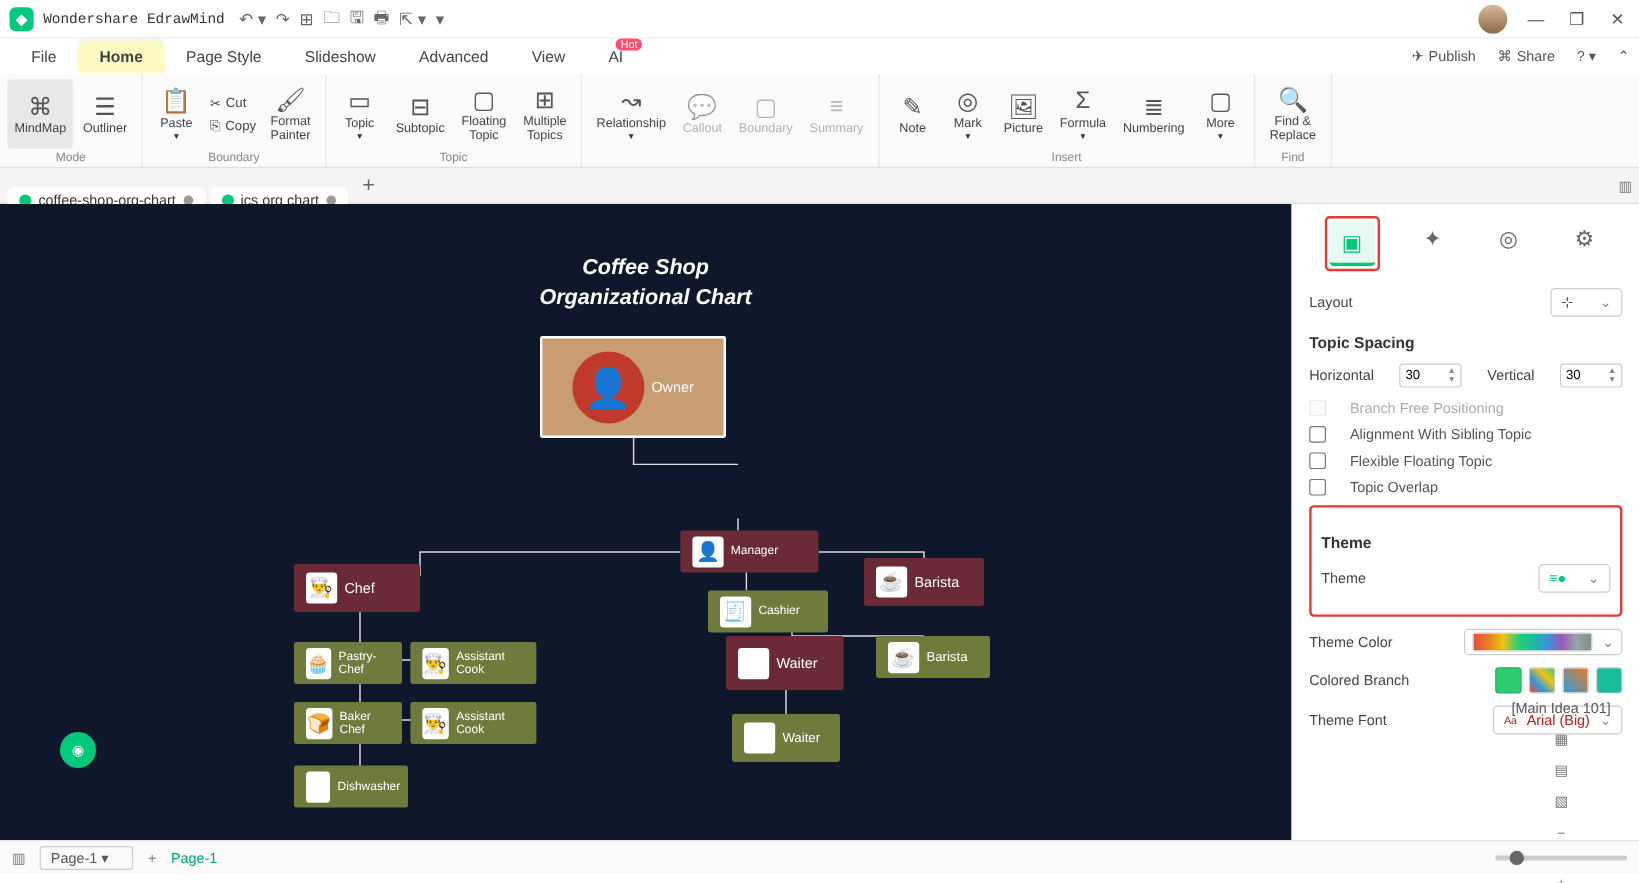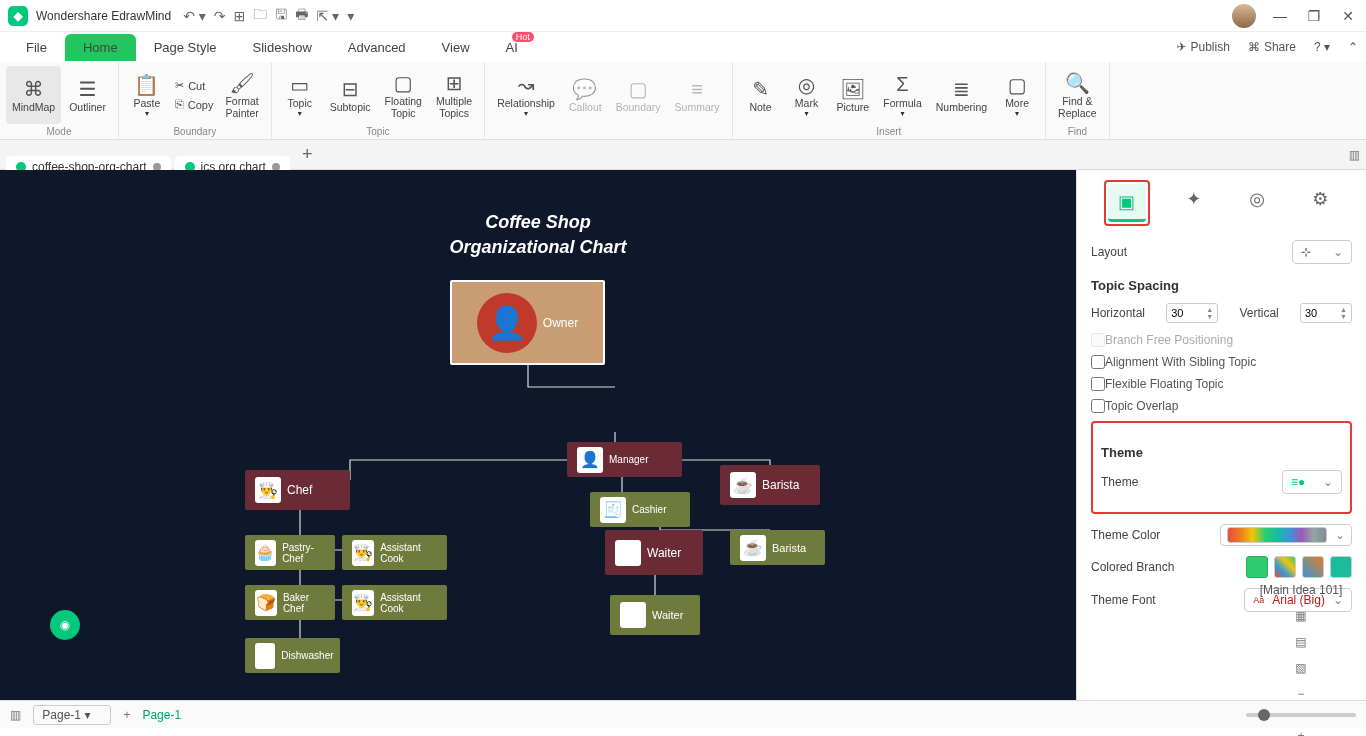--- a/index.html
+++ b/index.html
@@ -1,27 +1,27 @@
 <!DOCTYPE html>
 <html><head>
 <meta charset="utf-8">
 <style>
 * { margin:0; padding:0; box-sizing:border-box; font-family:-apple-system,BlinkMacSystemFont,"Segoe UI",sans-serif; }
 body { width:1366px; height:736px; background:#fff; overflow:hidden; font-size:12px; color:#333; }
 .titlebar { height:32px; display:flex; align-items:center; padding:0 8px; border-bottom:1px solid #eee; }
 .logo { width:20px; height:20px; background:#00c97b; border-radius:5px; display:flex; align-items:center; justify-content:center; color:#fff; font-weight:bold; margin-right:8px; }
-.titlebar-title { font-size:12px; color:#333; margin-right:12px; }
+.titlebar-title { font-size:12px; color:#333; margin-right:12px;font-family:Liberation Mono, monospace; }
 .qat { display:flex; gap:8px; align-items:center; color:#666; }
 .qat span { cursor:pointer; font-size:14px; }
 .titlebar-right { margin-left:auto; display:flex; gap:14px; align-items:center; }
 .avatar { width:24px; height:24px; border-radius:50%; background:linear-gradient(#d8b896,#8a6a4a); }
 .win-btn { font-size:14px; color:#555; cursor:pointer; width:20px; text-align:center;}
 .menubar { height:30px; display:flex; align-items:center; padding:0 8px; }
 .menu-item { padding:6px 18px; font-size:13px; color:#444; cursor:pointer; position:relative; }
-.menu-item.active { background:#22c55e; border-radius:6px 6px 0 0; box-shadow:0 -2px 4px rgba(0,0,0,0.06); font-weight:400; }
+.menu-item.active { background:#fef9c3; border-radius:6px 6px 0 0; box-shadow:0 -2px 4px rgba(0,0,0,0.06); font-weight:700; }
 .hot-badge { position:absolute; top:-2px; right:2px; background:#ff4d6d; color:#fff; font-size:9px; padding:0 4px; border-radius:6px; }
 .menubar-right { margin-left:auto; display:flex; gap:18px; align-items:center; color:#555; font-size:12px; }
 .menubar-right span { cursor:pointer; display:flex; align-items:center; gap:4px;}
 .ribbon { height:78px; display:flex; border-bottom:1px solid #e0e0e0; background:#fafafa; }
 .rgroup { display:flex; flex-direction:column; align-items:center; padding:4px 6px 2px; border-right:1px solid #e5e5e5; }
 .rgroup-row { display:flex; gap:2px; flex:1; }
 .rbtn { display:flex; flex-direction:column; align-items:center; justify-content:center; padding:2px 6px; cursor:pointer; min-width:44px; }
 .rbtn.active { background:#e8e8e8; border-radius:4px; }
 .ricon { font-size:20px; color:#555; height:26px; display:flex; align-items:center; }
 .rlabel { font-size:10.5px; color:#444; text-align:center; line-height:1.1; }
@@ -59,21 +59,21 @@
 .stab { width:38px; height:38px; display:flex; align-items:center; justify-content:center; font-size:18px; color:#666; cursor:pointer; border-radius:4px; }
 .stab.active { color:#00c97b; border-bottom:3px solid #00c97b; background:#e7f9f2;}
 .highlight-red { border:2px solid #e53935; border-radius:4px; padding:2px; }
 .prow { display:flex; align-items:center; justify-content:space-between; margin:10px 0; font-size:12px; color:#444; }
 .psection { font-size:13px; font-weight:600; margin:14px 0 6px; }
 .dropdown { border:1px solid #ccc; border-radius:4px; padding:4px 8px; display:flex; align-items:center; gap:8px; min-width:60px; font-size:12px; cursor:pointer; }
 .dropdown::after { content:"⌄"; color:#888; margin-left:auto; }
 .spin { border:1px solid #ccc; border-radius:3px; width:52px; padding:2px 4px; display:flex; align-items:center; }
 .spin input { border:0; width:28px; font-size:11px; outline:none; }
 .spin-btns { display:flex; flex-direction:column; font-size:7px; color:#888; margin-left:auto;}
-.chk { display:flex; align-items:center; gap:0; margin:8px 0; font-size:12px; color:#555; }
+.chk { display:flex; align-items:center; gap:20px; margin:8px 0; font-size:12px; color:#555; }
 .chk input { width:14px; height:14px; }
 .theme-box { border:2px solid #e53935; border-radius:4px; padding:8px; margin-top:8px; }
 .swatch-row { display:flex; gap:6px; }
 .swatch { width:22px; height:22px; border:1px solid #ccc; border-radius:3px; cursor:pointer; }
 .color-strip{ width:100px; height:16px; background:linear-gradient(90deg,#e74c3c,#e67e22,#f1c40f,#2ecc71,#1abc9c,#3498db,#9b59b6,#95a5a6,#7f8c8d); border:1px solid #ccc; border-radius:3px;}
 .statusbar { height:28px; border-top:1px solid #e0e0e0; display:flex; align-items:center; padding:0 10px; gap:12px; font-size:12px; color:#555; background:#fafafa;}
 .statusbar .page-dd { border:1px solid #ccc; border-radius:3px; padding:2px 20px 2px 8px; cursor:pointer; }
 .statusbar-right { margin-left:auto; display:flex; align-items:center; gap:12px;flex-direction:column; }
 .zoom-slider { width:110px; height:4px; background:#ccc; border-radius:2px; position:relative; }
 .zoom-slider::before { content:""; position:absolute; left:12px; top:-4px; width:12px; height:12px; background:#666; border-radius:50%; }

